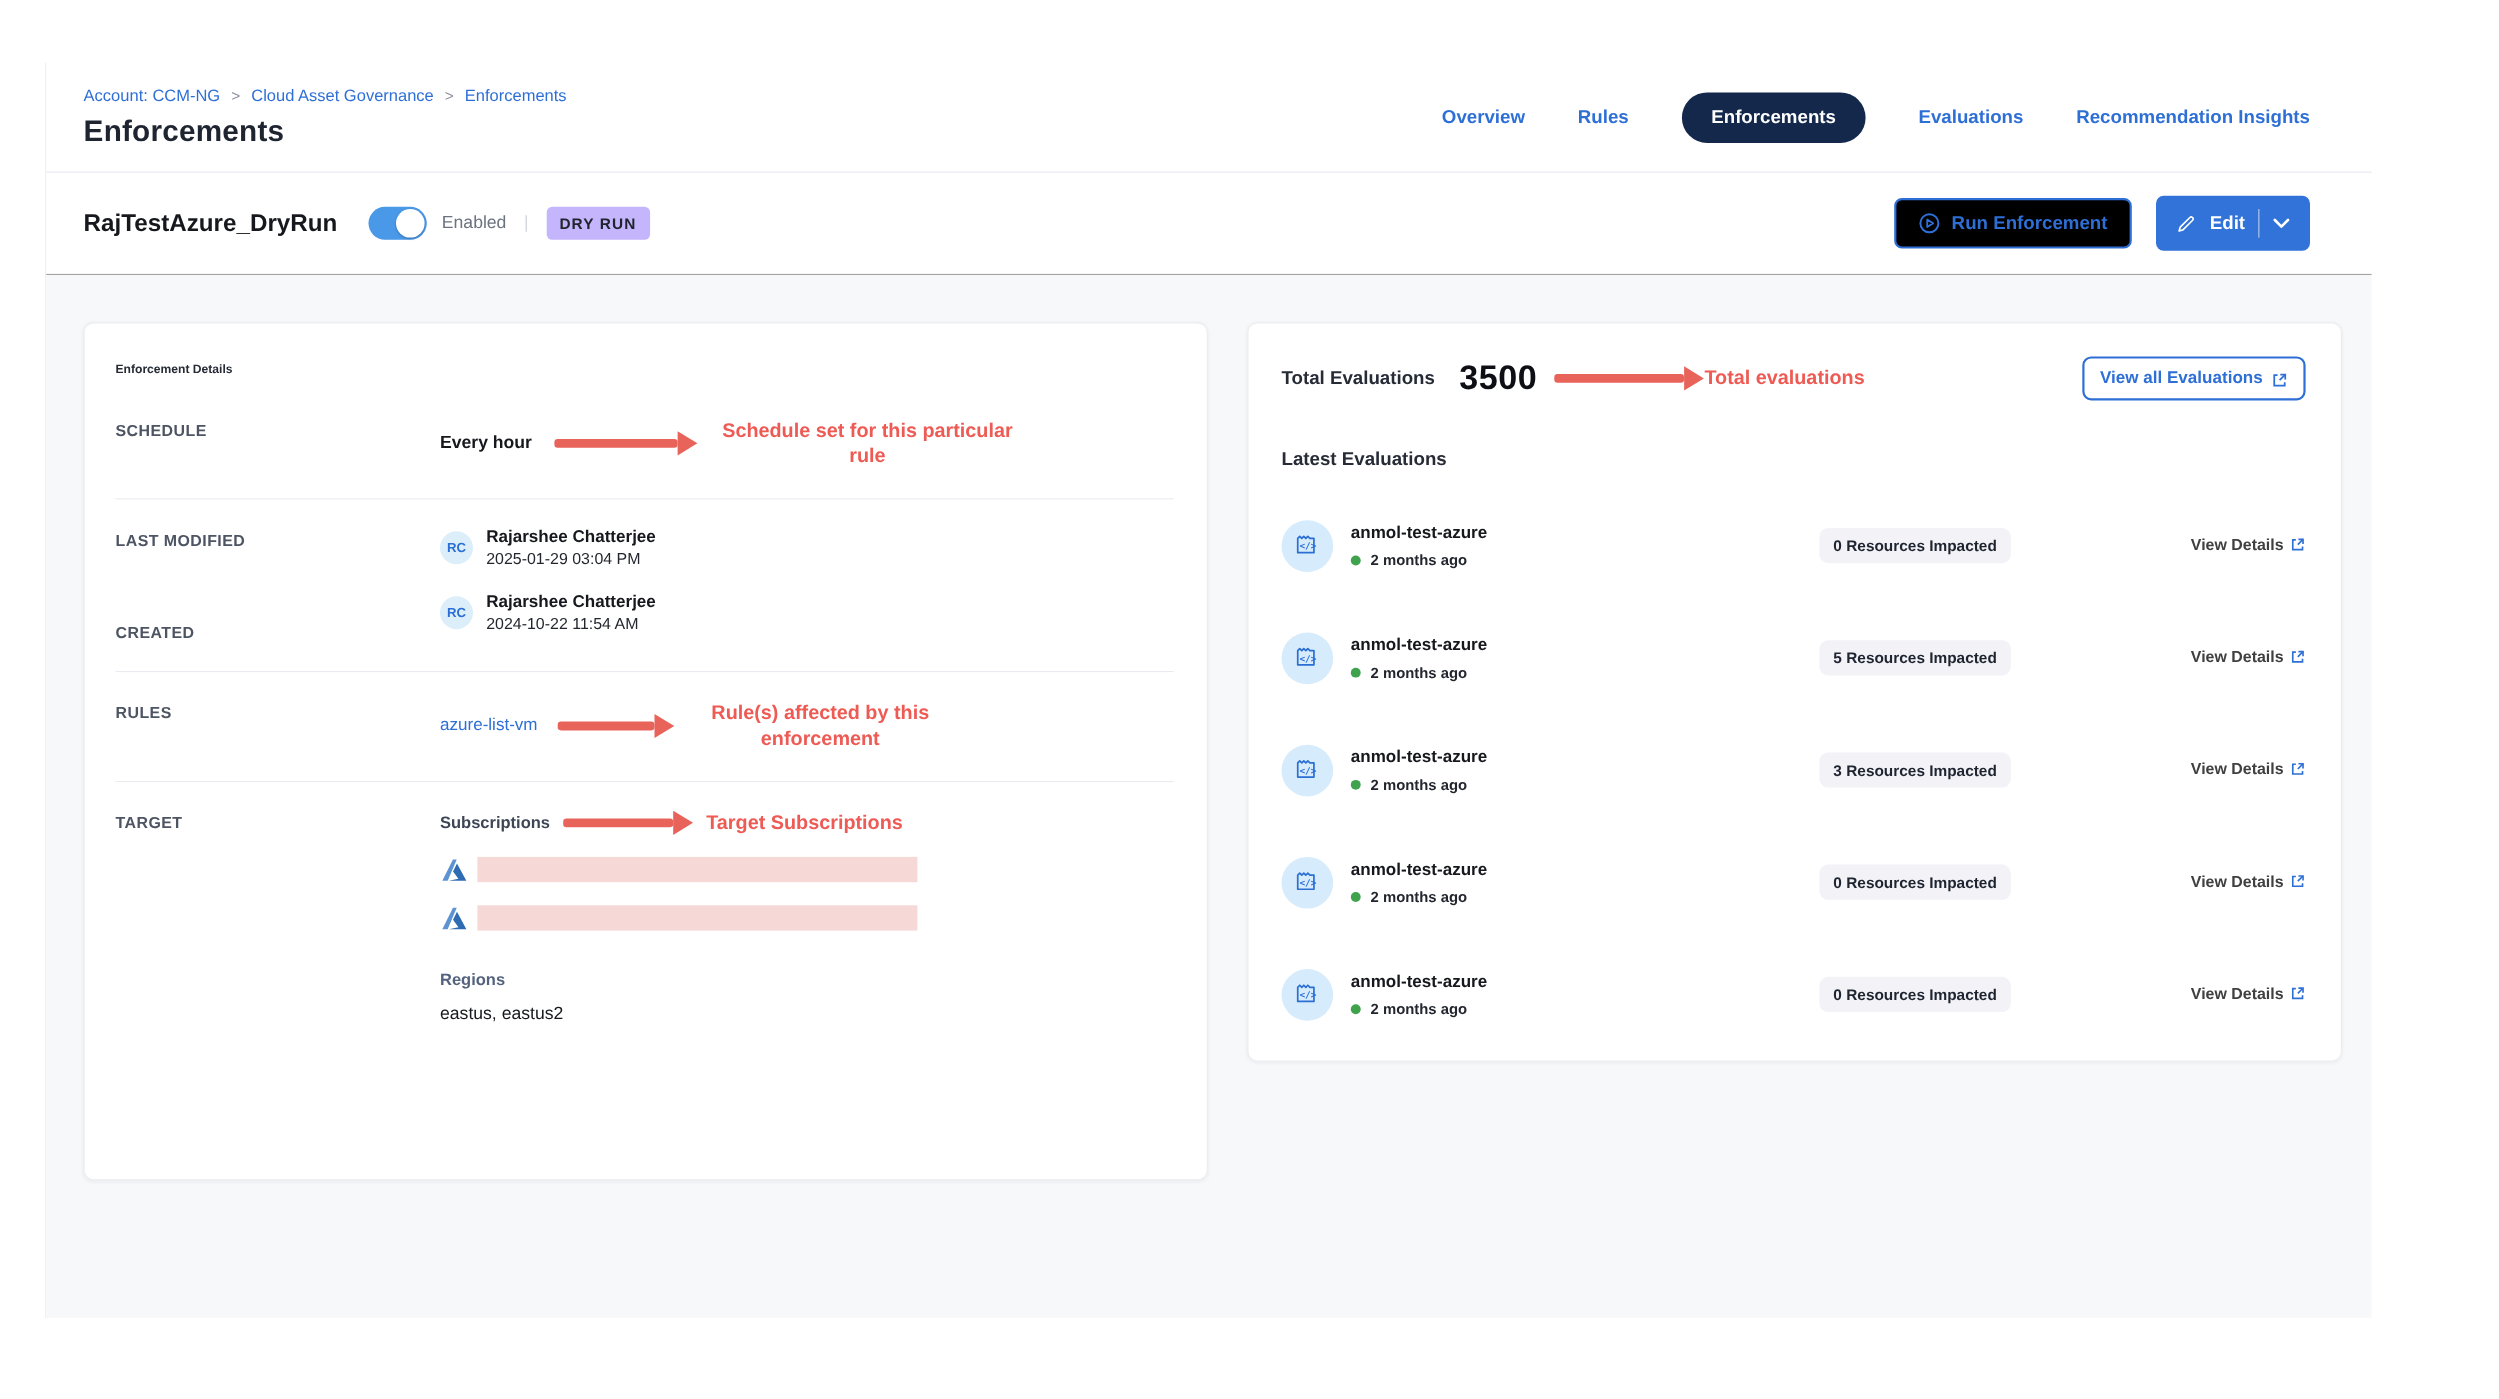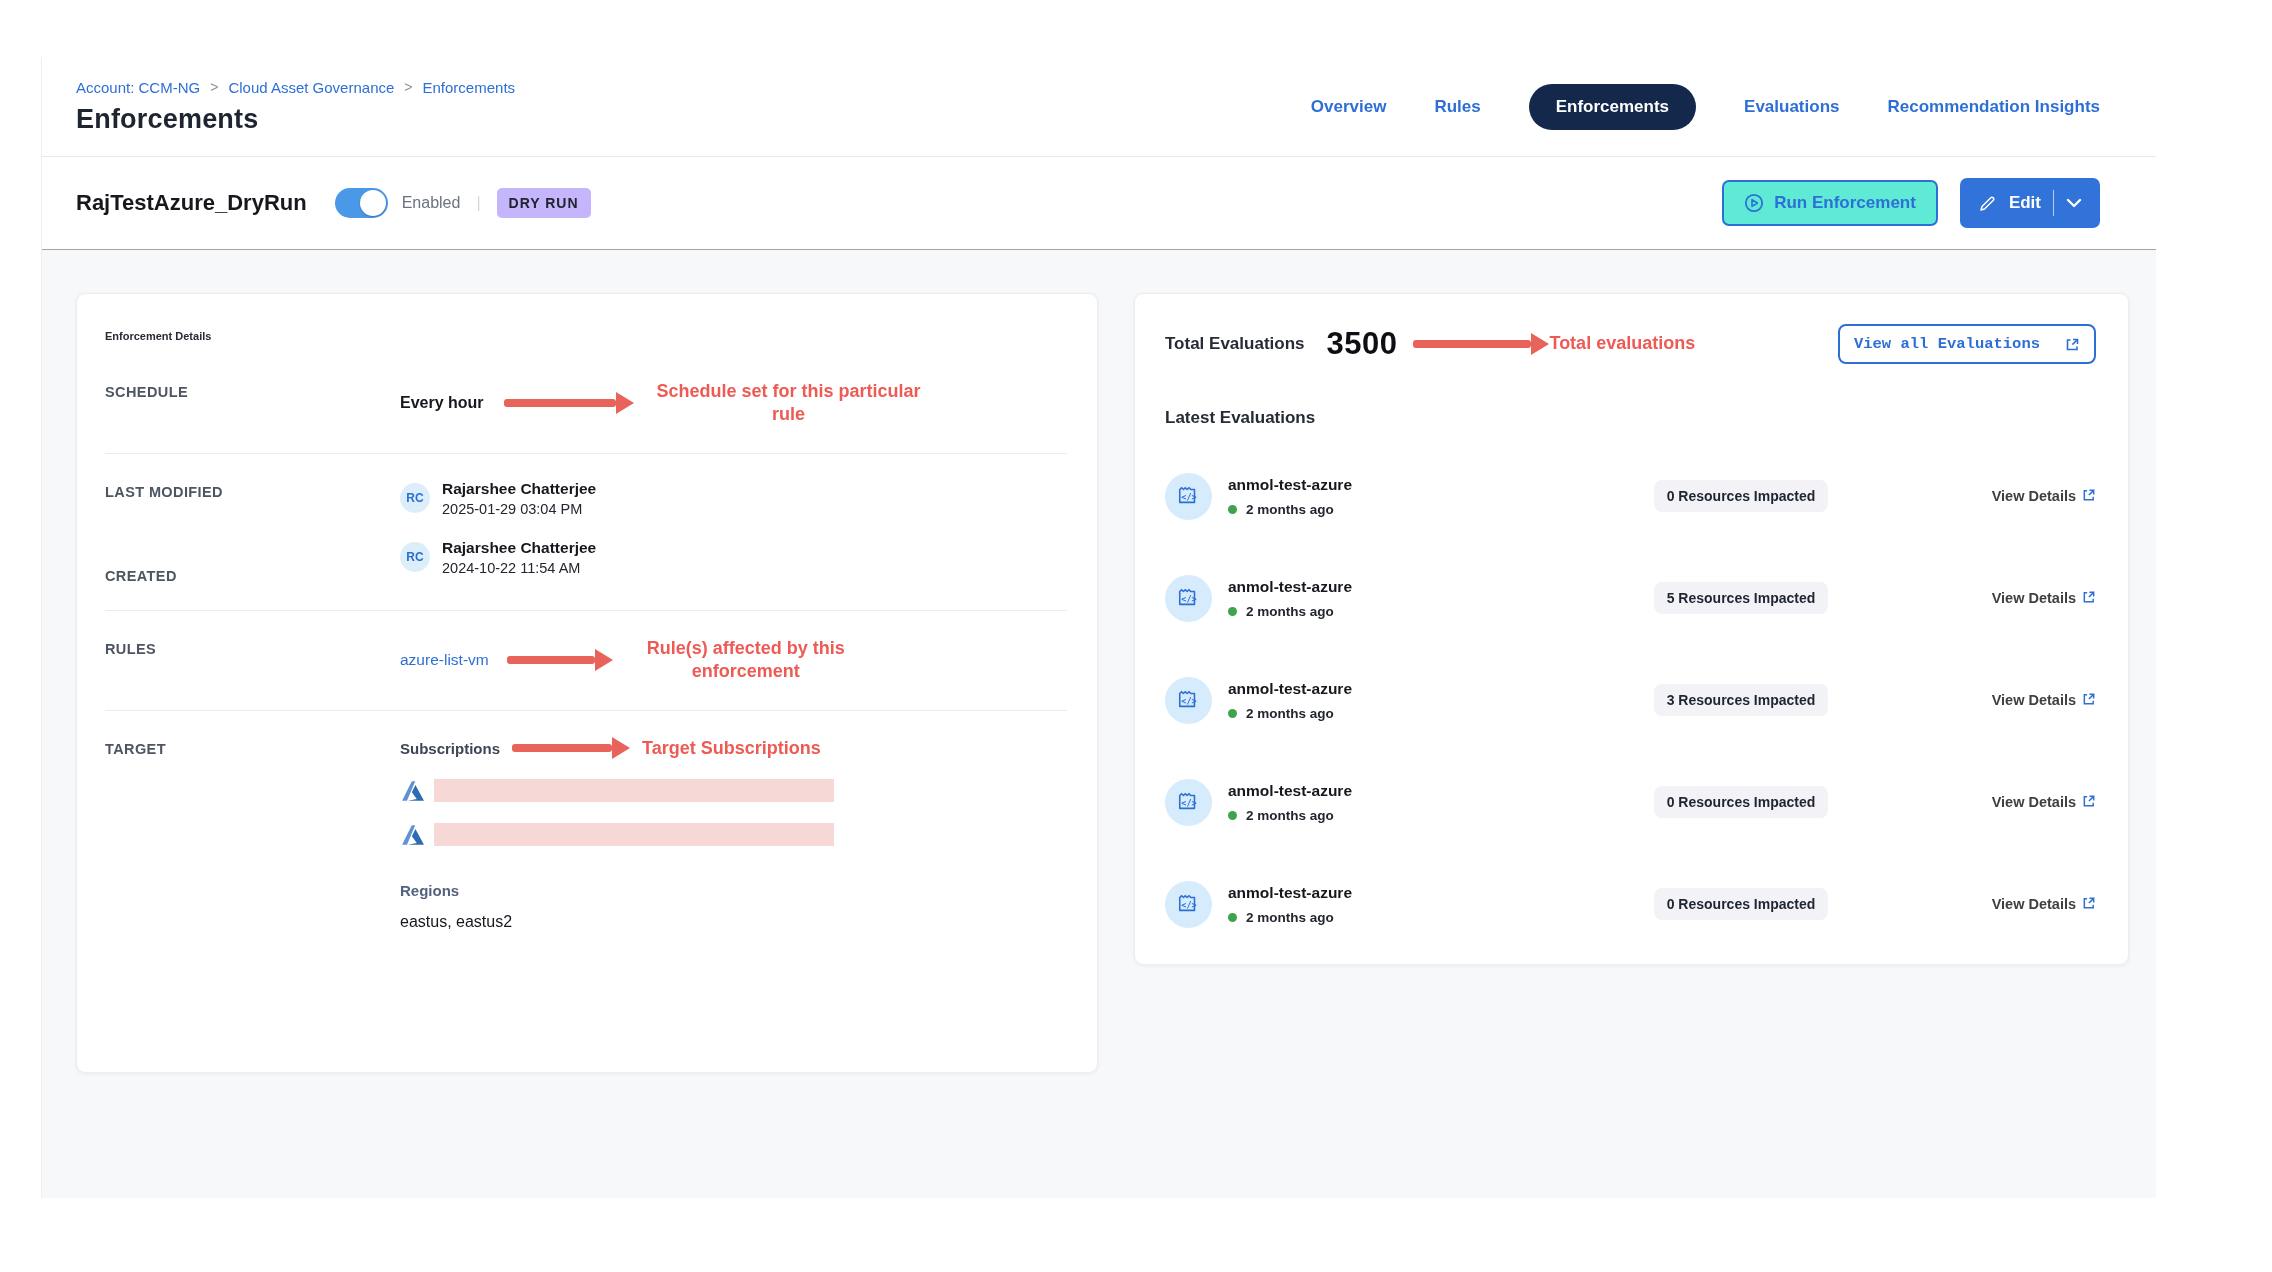--- a/index.html
+++ b/index.html
@@ -20,21 +20,21 @@
 
   
   .name-row { height:93px; display:flex; align-items:center; padding:0 56px 0 34px; border-bottom:1px solid #a3a3a3; }
   .enf-name { font-size:22px; font-weight:bold; color:#16181d; }
   .toggle { width:53px; height:30px; background:#4a98e8; border-radius:999px; margin-left:28px; position:relative; cursor:pointer; }
   .toggle .knob { position:absolute; right:2px; top:2px; width:26px; height:26px; background:#fff; border-radius:50%; box-shadow:0 1px 2px rgba(0,0,0,.25); }
   .toggle-label { margin-left:14px; font-size:16px; color:#6b7280; }
   .pipe { margin:0 16px; color:#d4d7dd; font-size:16px; }
   .mode-badge { background:#c4b5fd; border-radius:5px; padding:7px 12px; font-size:14px; font-weight:bold; letter-spacing:1px; color:#21242e; }
   .header-actions { margin-left:auto; display:flex; align-items:center; gap:22px; }
-  .btn-run { display:flex; align-items:center; gap:10px; border:2px solid #2e6fd6; border-radius:7px; background:#5eead4; color:#2e6fd6; font-size:17px; font-weight:bold; padding:11px 20px; cursor:pointer; font-family:inherit; }
+  .btn-run { display:flex; align-items:center; gap:10px; border:2px solid #2e6fd6; border-radius:7px; background:#000000; color:#2e6fd6; font-size:17px; font-weight:bold; padding:11px 20px; cursor:pointer; font-family:inherit; }
   .btn-edit { display:flex; align-items:center; gap:12px; border:none; border-radius:7px; background:#3173d9; color:#fff; font-size:17px; font-weight:bold; padding:12px 18px; cursor:pointer; font-family:inherit; }
   .edit-divider { width:1px; height:26px; background:rgba(255,255,255,.65); }
 
   
   .content { position:relative; background:#f7f8fa; height:948px; }
   .card { position:absolute; background:#fff; border:1px solid #ecedf1; border-radius:9px; box-shadow:0 1px 4px rgba(20,30,50,.06); }
   .card-left { left:34px; top:43px; width:1022px; height:780px; padding:36px 30px 0 28px; }
   .card-right { left:1092px; top:43px; width:995px; height:672px; padding:30px 32px 0 30px; }
 
   .card-title { font-size:11px; font-weight:bold; color:#262b36; }
@@ -63,21 +63,21 @@
   .sub-label { font-size:15px; font-weight:bold; color:#3e4656; }
   .sub-row { display:flex; align-items:center; gap:8px; margin-top:18px; }
   .pink-bar { width:400px; height:23px; background:#f6d9d6; }
   .regions-label { font-size:15px; font-weight:bold; color:#54627e; margin-top:34px; }
   .regions-value { font-size:16px; color:#16181d; margin-top:14px; font-weight:normal; }
 
   
   .evals-header { display:flex; align-items:center; }
   .total-label { font-size:17px; font-weight:bold; color:#262b36; }
   .total-value { font-size:31px; font-weight:bold; color:#0d0f14; margin-left:22px; letter-spacing:.5px; }
-  .btn-viewall { margin-left:auto; display:flex; align-items:center; gap:25px; border:2px solid #2e6fd6; border-radius:8px; background:#fff; color:#2e6fd6; font-size:15.5px; font-weight:bold; padding:9px 14px; cursor:pointer; font-family:Liberation Mono, monospace; }
+  .btn-viewall { margin-left:auto; display:flex; align-items:flex-end; gap:8px; border:2px solid #2e6fd6; border-radius:8px; background:#fff; color:#2e6fd6; font-size:15.5px; font-weight:bold; padding:9px 14px; cursor:pointer; font-family:Liberation Sans, sans-serif; }
   .latest-title { font-size:17px; font-weight:bold; color:#262b36; margin-top:44px; }
 
   .eval-row { display:grid; grid-template-columns:1fr 330px 190px; align-items:center; margin-top:34px; min-height:68px; }
   .eval-id { display:flex; align-items:center; gap:16px; }
   .eval-icon { width:47px; height:47px; border-radius:50%; background:#d6ebfb; display:flex; align-items:center; justify-content:center; flex:none; }
   .eval-name { font-size:15.5px; font-weight:bold; color:#16181d; }
   .eval-time { display:flex; align-items:center; gap:9px; margin-top:8px; }
   .green-dot { width:9px; height:9px; border-radius:50%; background:#3fa34d; }
   .time-text { font-size:13.5px; font-weight:bold; color:#23262e; }
   .impact-badge { justify-self:center; background:#f2f2f7; border-radius:8px; padding:8px 13px; font-size:14px; font-weight:bold; color:#1e2430; }

